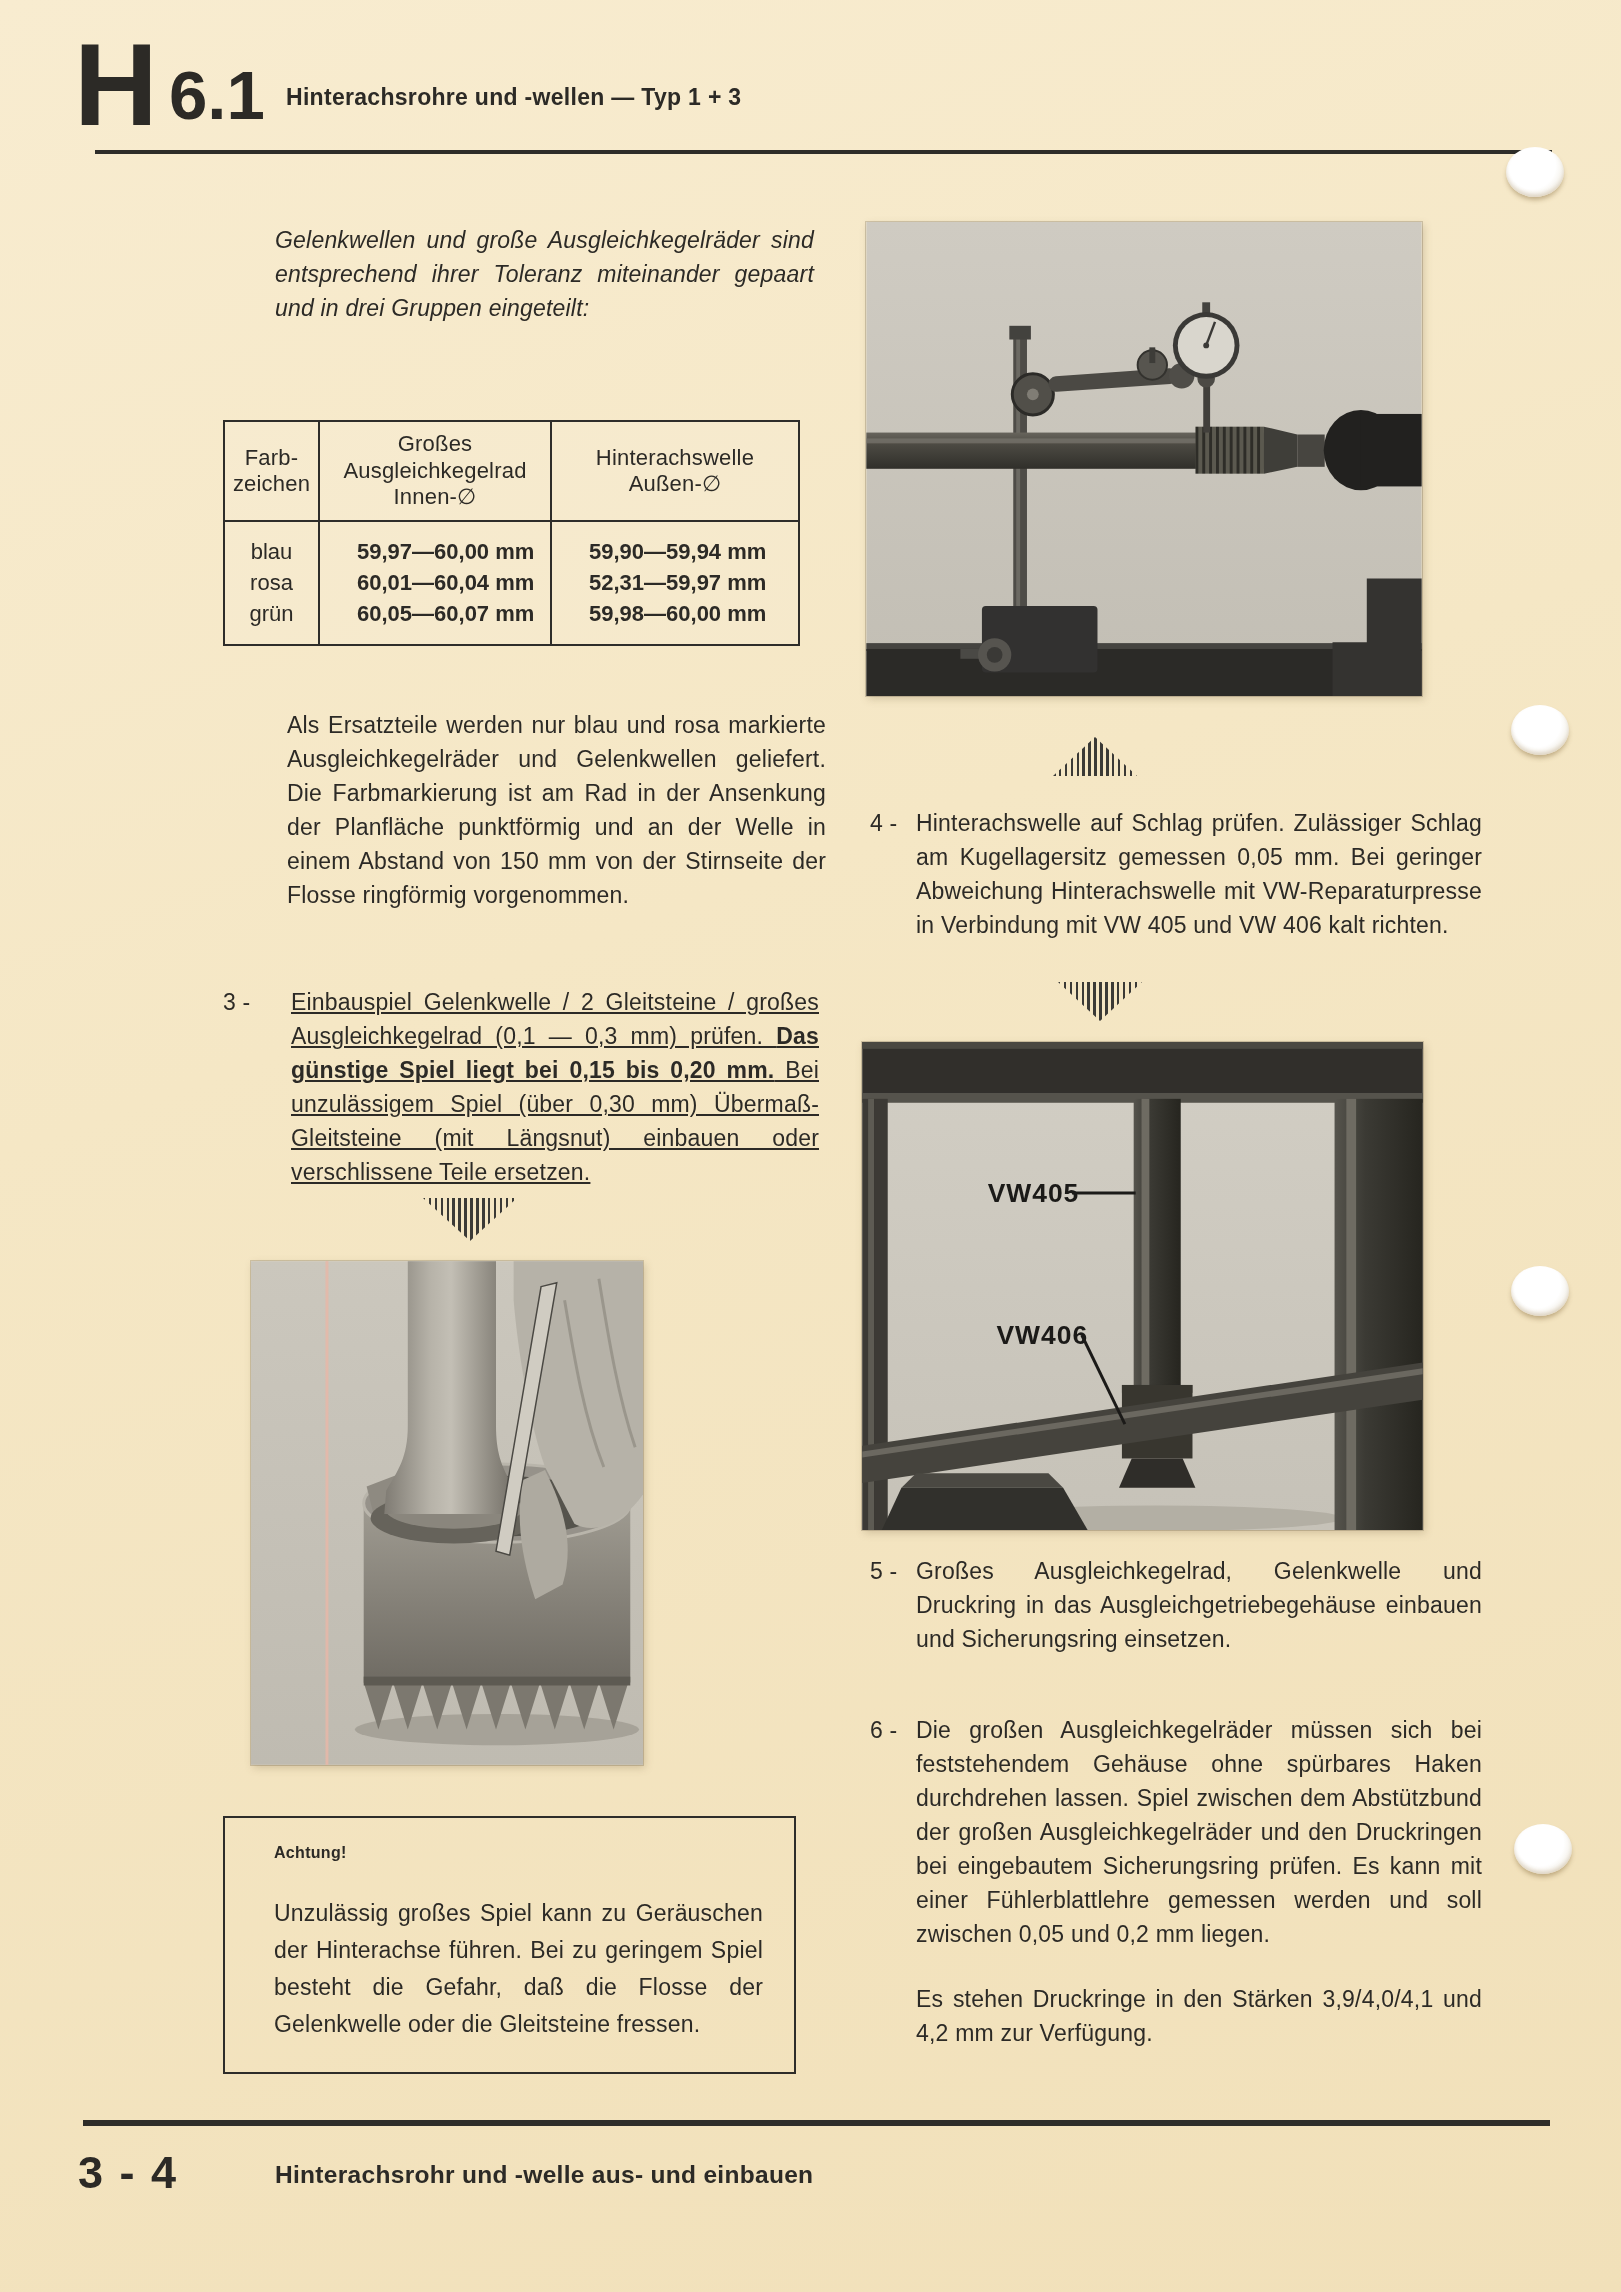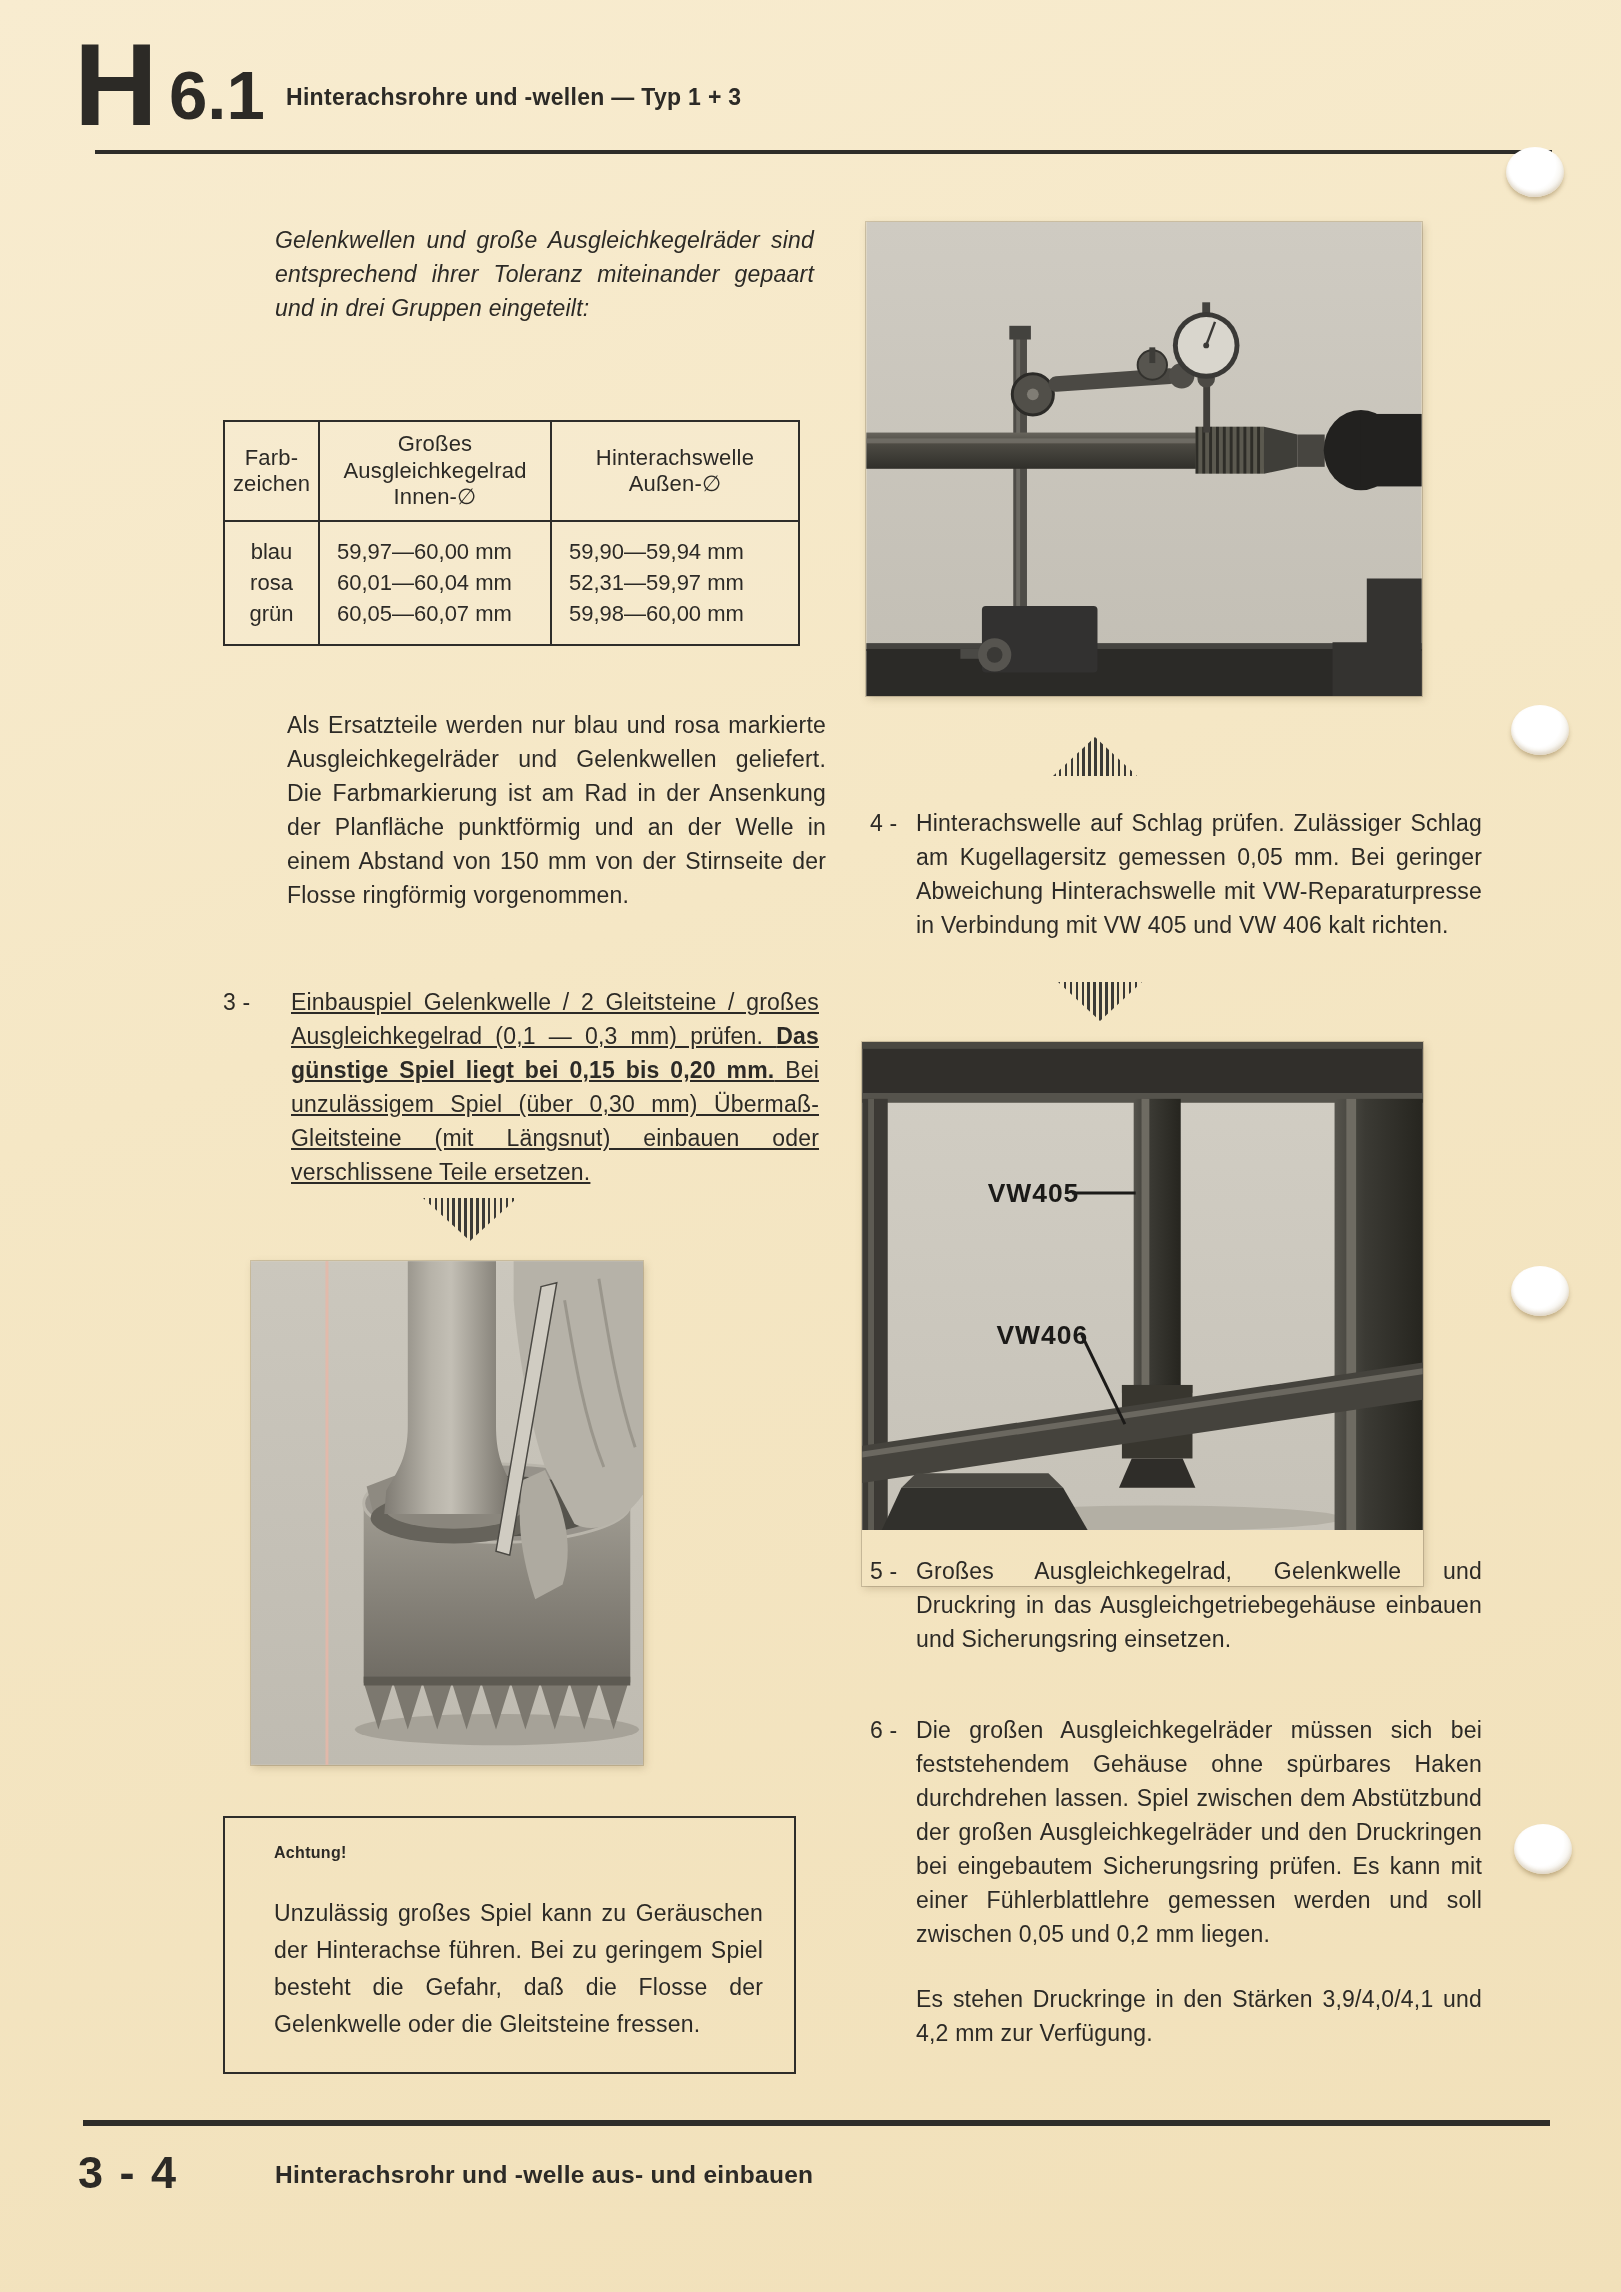--- a/index.html
+++ b/index.html
@@ -33,32 +33,32 @@
   
   #tol-table{left:223px;top:420px;width:573px;border:2.9px solid #2e2d2a;background:rgba(255,255,255,0.08);}
   .trow{display:grid;grid-template-columns:93px 232px 248px;}
   .tcell{border-left:2.5px solid #2e2d2a;}
   .tcell:first-child{border-left:none;}
   .thead .tcell{height:98px;display:flex;align-items:center;justify-content:center;
      text-align:center;font-size:22px;line-height:26.5px;white-space:pre-line;letter-spacing:0.2px;}
   .tbody{border-top:2.9px solid #2e2d2a;}
   .tbody .tcell{padding:13.7px 0 15.7px 0;font-size:22px;line-height:31px;}
   .tbody .c1{text-align:center;border-radius:17px;}
-  .tbody .c2,.tbody .c3{padding-left:17px;}
+  .tbody .c2,.tbody .c3{padding-left:37px;font-weight:bold;}
   
   .tri{background:repeating-linear-gradient(90deg,#3b3a36 0 2.5px,rgba(0,0,0,0) 2.5px 5.9px);}
   .tri-down{clip-path:polygon(0 0,100% 0,50% 100%);}
   .tri-up{clip-path:polygon(50% 0,0 100%,100% 100%);}
   #tri1{left:423px;top:1198px;width:94px;height:43px;}
   #tri-up4{left:1053px;top:737px;width:84px;height:39px;}
   #tri2{left:1058px;top:982px;width:84px;height:39px;}
   
   .photo{box-shadow:0 0 0 1px rgba(90,80,60,.25), 2px 2.9px 7.8px rgba(110,90,55,.25);}
   #photo1{left:866px;top:222px;width:556px;height:474px;}
-  #photo2{left:862px;top:1042px;width:561px;height:544px;}
+  #photo2{left:862px;top:1042px;width:561px;height:488px;}
   #photo3{left:251px;top:1261px;width:392px;height:504px;}
   .photo svg{display:block;}
   
   #warnbox{left:223px;top:1816px;width:573px;box-sizing:border-box;border:2.9px solid #2e2d2a;padding:25.5px 31px 29px 49px;}
   #warn-title{font-size:16px;font-weight:700;margin-bottom:33px;letter-spacing:0.3px;}
   #warn-text{font-size:23px;line-height:37px;text-align:justify;letter-spacing:0.2px;}
   
   #ftr-rule{left:83px;top:2120px;width:1467px;height:5.9px;background:#2e2d29;}
   #ftr-page{left:78px;top:2147px;font-size:45px;font-weight:700;letter-spacing:2px;}
   #ftr-caption{left:275px;top:2161px;font-size:24.5px;font-weight:700;letter-spacing:0.3px;}

